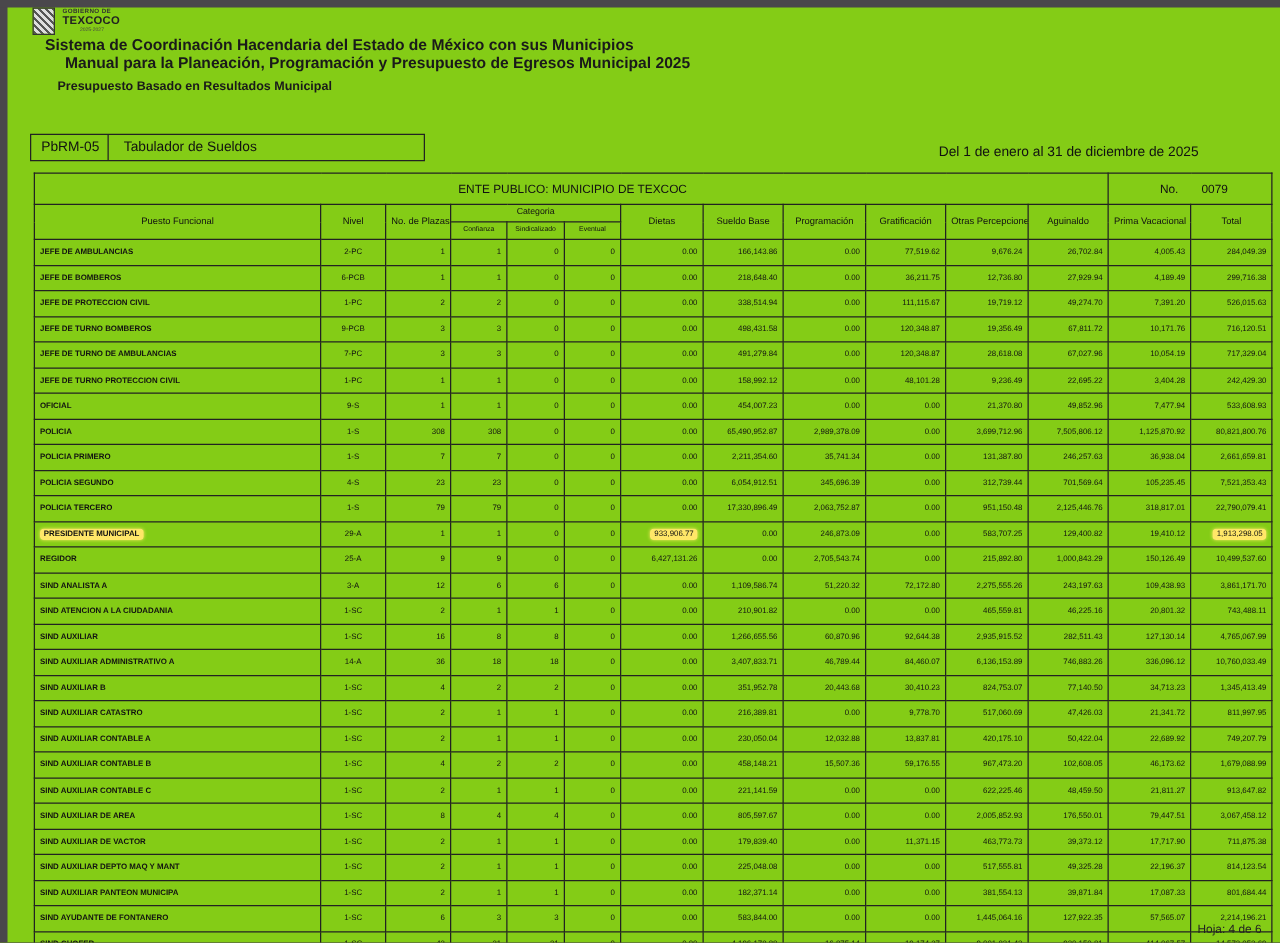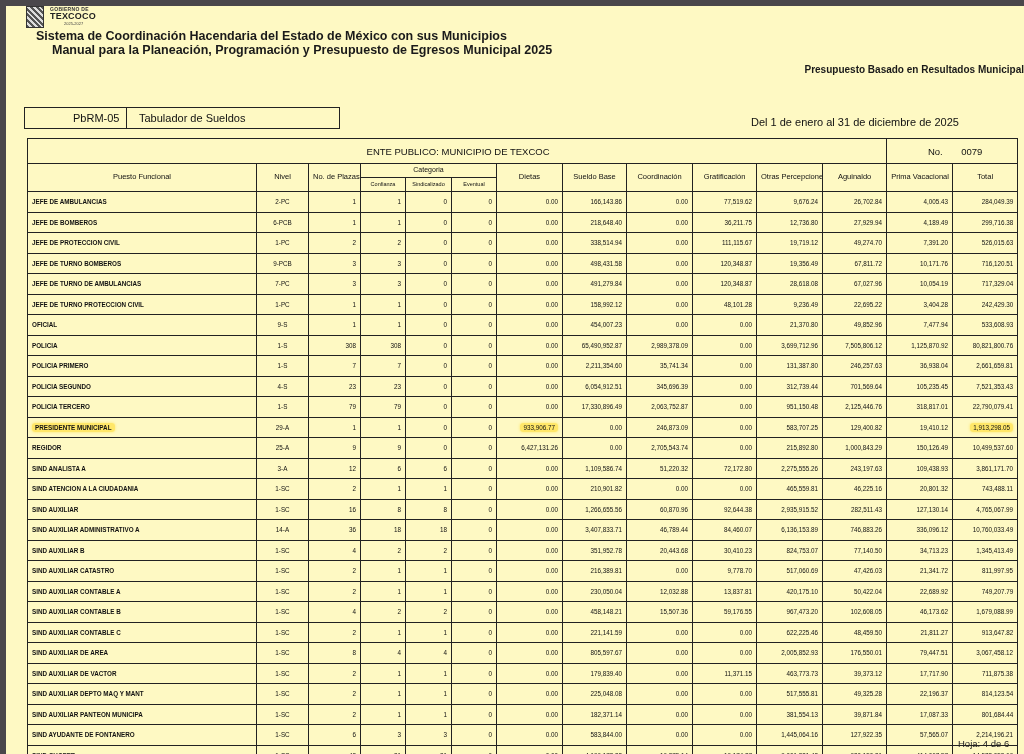--- a/index.html
+++ b/index.html
@@ -1,32 +1,32 @@
 <!DOCTYPE html>
 <html><head>
 <meta charset="utf-8">
 <style>
   * { box-sizing: border-box; margin: 0; padding: 0; }
   html, body { width: 1024px; height: 754px; overflow: hidden; background: #4a474b; }
   body { font-family: "Liberation Sans", sans-serif; color: #111; position: relative; }
   .topbar { position: absolute; left: 0; top: 0; width: 1024px; height: 6px; background: #4a474b; }
-  .page { position: absolute; left: 6px; top: 6px; width: 1018px; height: 748px; background: #fef9c3; }
+  .page { position: absolute; left: 6px; top: 6px; width: 1018px; height: 748px; background: #84cc16; }
 
   .logo { position: absolute; left: 14px; top: 0px; width: 90px; height: 30px; }
   .logo .shield { position: absolute; left: 6px; top: 0; width: 18px; height: 22px; border: 1.5px solid #333; background: repeating-linear-gradient(45deg,#555 0 2px,#ddd 2px 4px); }
   .logo .gob { position: absolute; left: 30px; top: 0; font-size: 5px; font-weight: bold; letter-spacing: 0.3px; color: #333; }
   .logo .name { position: absolute; left: 30px; top: 5px; font-size: 9px; font-weight: 900; color: #222; letter-spacing: 0.2px; }
   .logo .sub { position: absolute; left: 44px; top: 15px; font-size: 4px; color: #444; }
 
   .h1 { position: absolute; left: 0; width: 1018px; text-align: left; font-weight: bold; font-size: 12.5px; color: #1a1a1a; }
   .h1.l1 { top: 23px; left: 0px; padding-left: 30px; }
   .h1.l2 { top: 37px; padding-left: 10px; margin-left: 36px; }
-  .h2 { position: absolute; top: 58px; left: 0; width: 1018px; text-align: right; font-weight: bold; font-size: 10px; color: #1a1a1a; padding-left: 40px; }
-
-  .formbox { position: absolute; left: 18px; top: 101px; width: 316px; height: 22px; border: 1.3px solid #222; display: flex; padding-left: 40px; }
+  .h2 { position: absolute; top: 58px; left: 0; width: 1018px; text-align: left; font-weight: bold; font-size: 10px; color: #1a1a1a; padding-left: 40px; }
+
+  .formbox { position: absolute; left: 18px; top: 101px; width: 316px; height: 22px; border: 1.3px solid #222; display: flex; }
   .formbox .code { width: 62px; border-right: 1.3px solid #222; font-size: 11px; padding: 4px 0 0 8px; }
   .formbox .title { font-size: 11px; padding: 4px 0 0 12px; }
   .period { position: absolute; top: 110px; left: 745px; font-size: 11px; color: #111; }
 
   table.tab { position: absolute; left: 21px; top: 132px; border-collapse: collapse; table-layout: fixed; width: 990px; }
   table.tab td, table.tab th { border: 1.2px solid #222; font-size: 6.3px; font-weight: bold; height: 20.5px; padding: 0 4px; white-space: nowrap; overflow: hidden; }
   table.tab th { font-weight: normal; font-size: 7.5px; line-height: 1.15; }
   table.tab th.small { font-size: 5.5px; height: 14px; }
   table.tab tr.ente td { height: 25px; font-size: 9.5px; font-weight: normal; padding-left: 6px; text-align: center; }
   table.tab tr.ente td.no { font-size: 9.5px; padding-left: 10px; }
@@ -81,21 +81,21 @@
       <td colspan="12">ENTE PUBLICO: MUNICIPIO DE TEXCOC</td>
       <td colspan="2" class="no"><span>No.</span>&nbsp;&nbsp;&nbsp;&nbsp;&nbsp;&nbsp;&nbsp;<span>0079</span></td>
     </tr>
     <tr>
       <th rowspan="2">Puesto Funcional</th>
       <th rowspan="2">Nivel</th>
       <th rowspan="2">No. de Plazas</th>
       <th colspan="3" class="small" style="font-size:7px">Categoria</th>
       <th rowspan="2">Dietas</th>
       <th rowspan="2">Sueldo Base</th>
-      <th rowspan="2">Coordinación</th>
+      <th rowspan="2">Programación</th>
       <th rowspan="2">Gratificación</th>
       <th rowspan="2">Otras Percepciones</th>
       <th rowspan="2">Aguinaldo</th>
       <th rowspan="2">Prima Vacacional</th>
       <th rowspan="2">Total</th>
     </tr>
     <tr>
       <th class="small">Confianza</th>
       <th class="small">Sindicalizado</th>
       <th class="small">Eventual</th>

